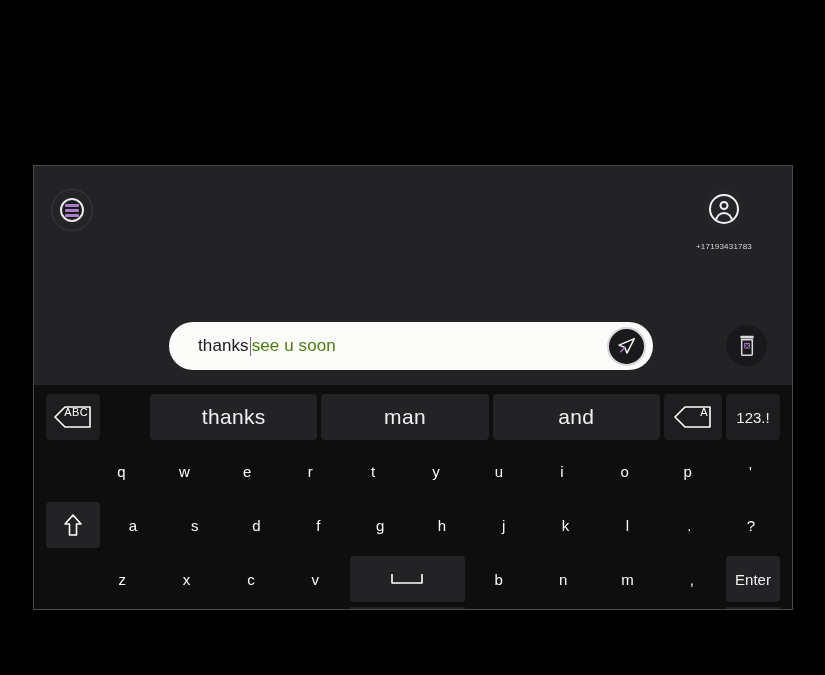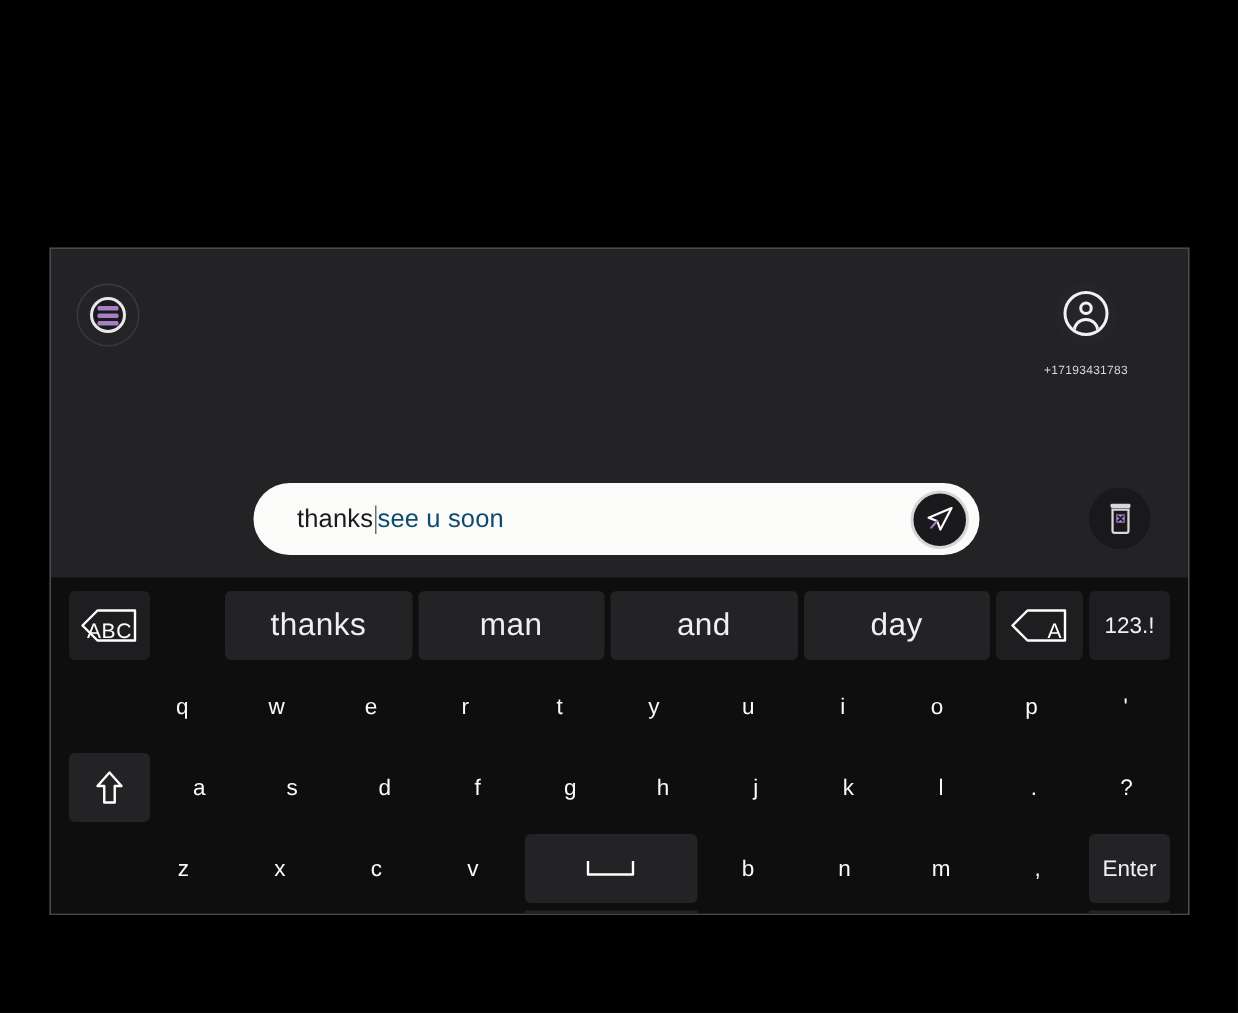--- a/index.html
+++ b/index.html
@@ -164,21 +164,21 @@
   #text-caret {
     display: inline-block;
     width: 1px;
     height: 19px;
     background: #6e6e6e;
     margin: 0 1px;
     flex: 0 0 auto;
   }
   #suggestion-text {
     font-size: 17px;
-    color: #0c4a6e;
+    color: #4d7c0f;
     letter-spacing: 0.1px;
     white-space: nowrap;
   }
 
   #send-button {
     position: absolute;
     left: 573px;
     top: 8px;
     width: 39px;
     height: 39px;
@@ -251,25 +251,25 @@
   .key.w-shift   { flex: 0 0 54px; }
   .key.w-space   { flex: 0 0 115px; }
   .key.w-enter   { flex: 0 0 54px; text-align: right; }
 
   
   .bksp-glyph {
     position: relative;
     width: 38px;
     height: 22px;
     display: flex;
-    align-items: flex-end;
+    align-items: flex-start;
     justify-content: flex-end;
     padding-right: 4px;
     color: #ffffff;
-    font-size: 14px;
+    font-size: 11px;
     letter-spacing: 0.4px;
   }
   .bksp-glyph svg { position: absolute; left: 0; top: 0; }
   .bksp-glyph span { position: relative; z-index: 2; }
 
   .shift-glyph { width: 22px; height: 24px; }
   .space-glyph { width: 34px; height: 12px; }
 
   .kb-row.partial { height: 22px; overflow: hidden; margin-bottom: 0; }
   .kb-row.partial .key { height: 46px; }
@@ -339,21 +339,20 @@
             </svg>
             <span>ABC</span>
           </div>
         </div>
 
         <div class="key w-gap"></div>
 
         <div class="key suggestion w-sugg">thanks</div>
         <div class="key suggestion w-sugg">man</div>
         <div class="key suggestion w-sugg">and</div>
-        <div class="key suggestion w-sugg">day</div>
 
         <div class="key filled w-bksp">
           <div class="bksp-glyph">
             <svg width="38" height="22" viewBox="0 0 38 22">
               <path d="M11 1 H36 V21 H11 L1 11 Z" fill="none" stroke="#ffffff" stroke-width="1.6" stroke-linejoin="round"></path>
             </svg>
             <span>A</span>
           </div>
         </div>
 

